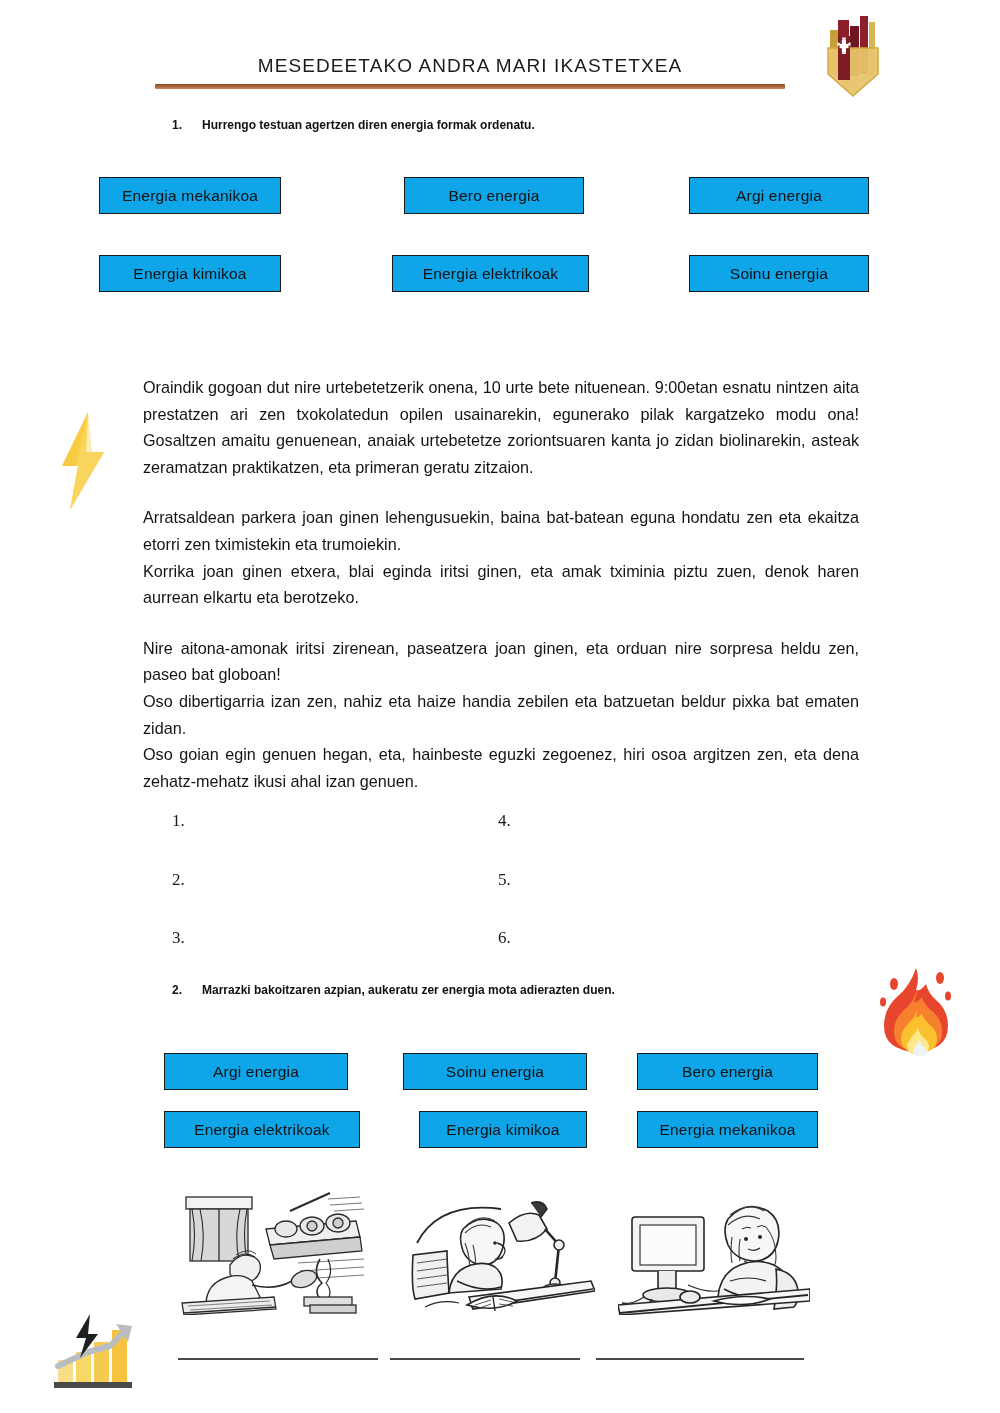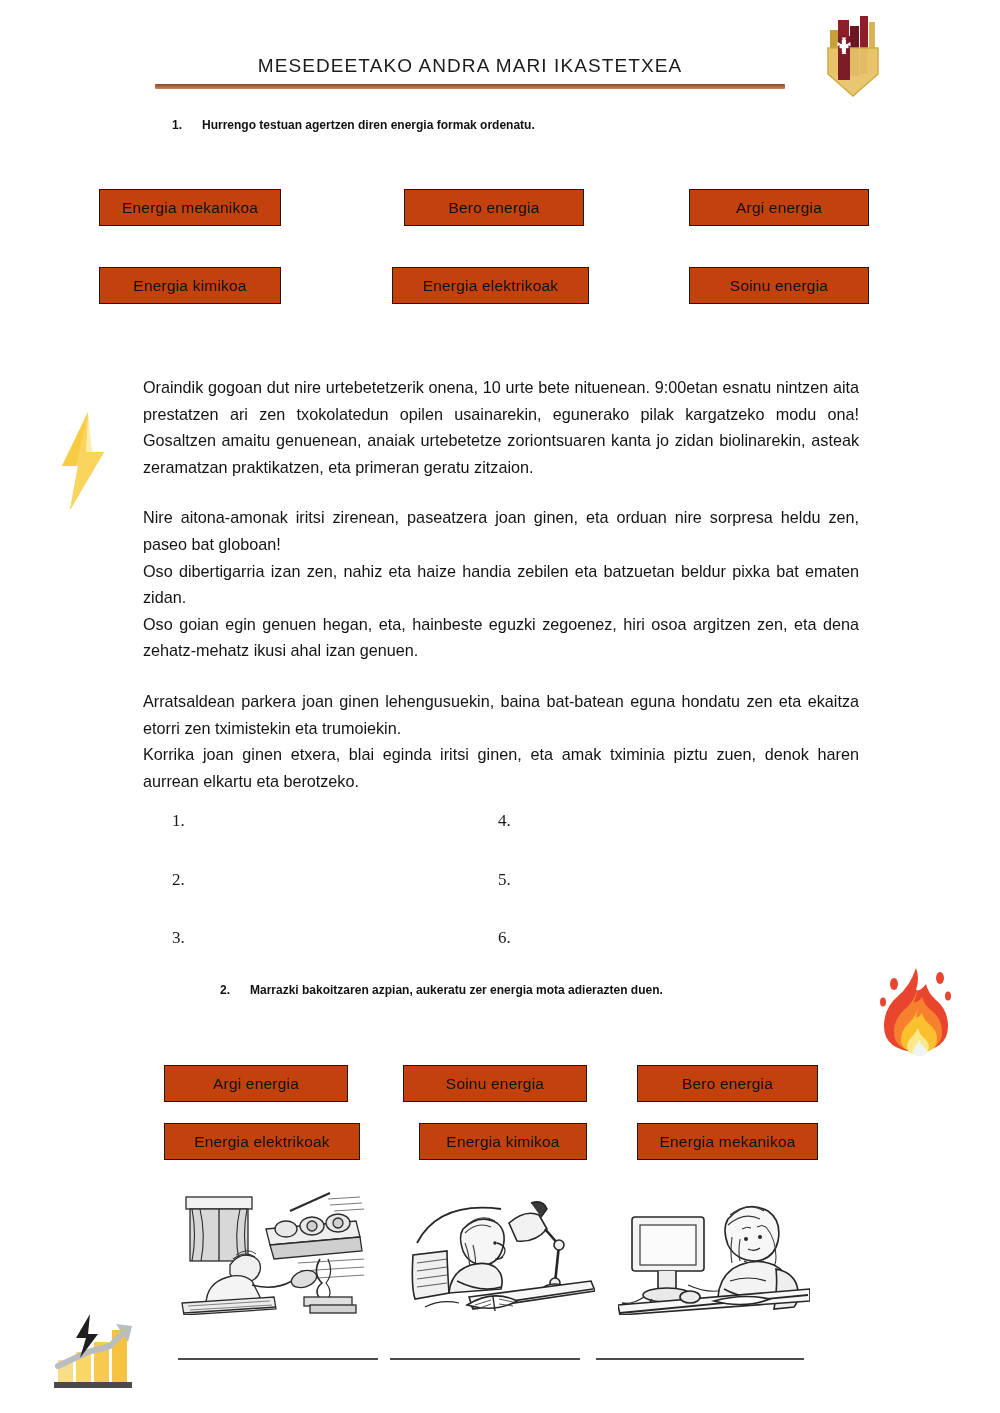--- a/index.html
+++ b/index.html
@@ -66,28 +66,27 @@
   .q-num {
     display: inline-block;
     width: 30px;
   }
   .q-text { display: inline; }
 
   
   .wordbox {
     position: absolute;
     border: 1.4px solid #1a1a1a;
-    background: #c2410c;
+    background: #0ea5e9;
     display: flex;
     align-items: center;
     justify-content: center;
     font-size: 15.5px;
     color: #111111;
     letter-spacing: 0.2px;
-    margin-top: 12px;
   }
 
   
   .story {
     position: absolute;
     left: 143px;
     width: 716px;
     font-size: 16.2px;
     line-height: 26.6px;
     text-align: justify;
@@ -173,35 +172,35 @@
 </div>
 <div class="wordbox" style="left:392px; top:255px; width:197px; height:37px;">
   <span>Energia elektrikoak</span>
 </div>
 <div class="wordbox" style="left:689px; top:255px; width:180px; height:37px;">
   <span>Soinu energia</span>
 </div>
 
 <div class="story" style="top:330px;margin-top:44px;">
   <p>Oraindik gogoan dut nire urtebetetzerik onena, 10 urte bete nituenean. 9:00etan esnatu nintzen aita prestatzen ari zen txokolatedun opilen usainarekin, egunerako pilak kargatzeko modu ona! Gosaltzen amaitu genuenean, anaiak urtebetetze zoriontsuaren kanta jo zidan biolinarekin, asteak zeramatzan praktikatzen, eta primeran geratu zitzaion.</p>
+  <p class="gap" style="white-space:pre-line;">Arratsaldean parkera joan ginen lehengusuekin, baina bat-batean eguna hondatu zen eta ekaitza etorri zen tximistekin eta trumoiekin.
+Korrika joan ginen etxera, blai eginda iritsi ginen, eta amak tximinia piztu zuen, denok haren aurrean elkartu eta berotzeko.</p>
   <p class="gap" style="white-space:pre-line;">Nire aitona-amonak iritsi zirenean, paseatzera joan ginen, eta orduan nire sorpresa heldu zen, paseo bat globoan!
 Oso dibertigarria izan zen, nahiz eta haize handia zebilen eta batzuetan beldur pixka bat ematen zidan.
 Oso goian egin genuen hegan, eta, hainbeste eguzki zegoenez, hiri osoa argitzen zen, eta dena zehatz-mehatz ikusi ahal izan genuen.</p>
-  <p class="gap" style="white-space:pre-line;">Arratsaldean parkera joan ginen lehengusuekin, baina bat-batean eguna hondatu zen eta ekaitza etorri zen tximistekin eta trumoiekin.
-Korrika joan ginen etxera, blai eginda iritsi ginen, eta amak tximinia piztu zuen, denok haren aurrean elkartu eta berotzeko.</p>
 </div>
 
 <div class="ans-num" style="left:172px; top:811px;">1.</div>
 <div class="ans-num" style="left:172px; top:870px;">2.</div>
 <div class="ans-num" style="left:172px; top:928px;">3.</div>
 <div class="ans-num" style="left:498px; top:811px;">4.</div>
 <div class="ans-num" style="left:498px; top:870px;">5.</div>
 <div class="ans-num" style="left:498px; top:928px;">6.</div>
 
-<div class="q-heading" style="left:172px; top:983px; width:672px;margin-left:48px;">
+<div class="q-heading" style="left:172px; top:983px; width:672px;">
   <span class="q-num">2.</span><span class="q-text">Marrazki bakoitzaren azpian, aukeratu zer energia mota adierazten duen.</span>
 </div>
 
 <div class="wordbox" style="left:164px; top:1053px; width:184px; height:37px;">
   <span>Argi energia</span>
 </div>
 <div class="wordbox" style="left:403px; top:1053px; width:184px; height:37px;">
   <span>Soinu energia</span>
 </div>
 <div class="wordbox" style="left:637px; top:1053px; width:181px; height:37px;">

